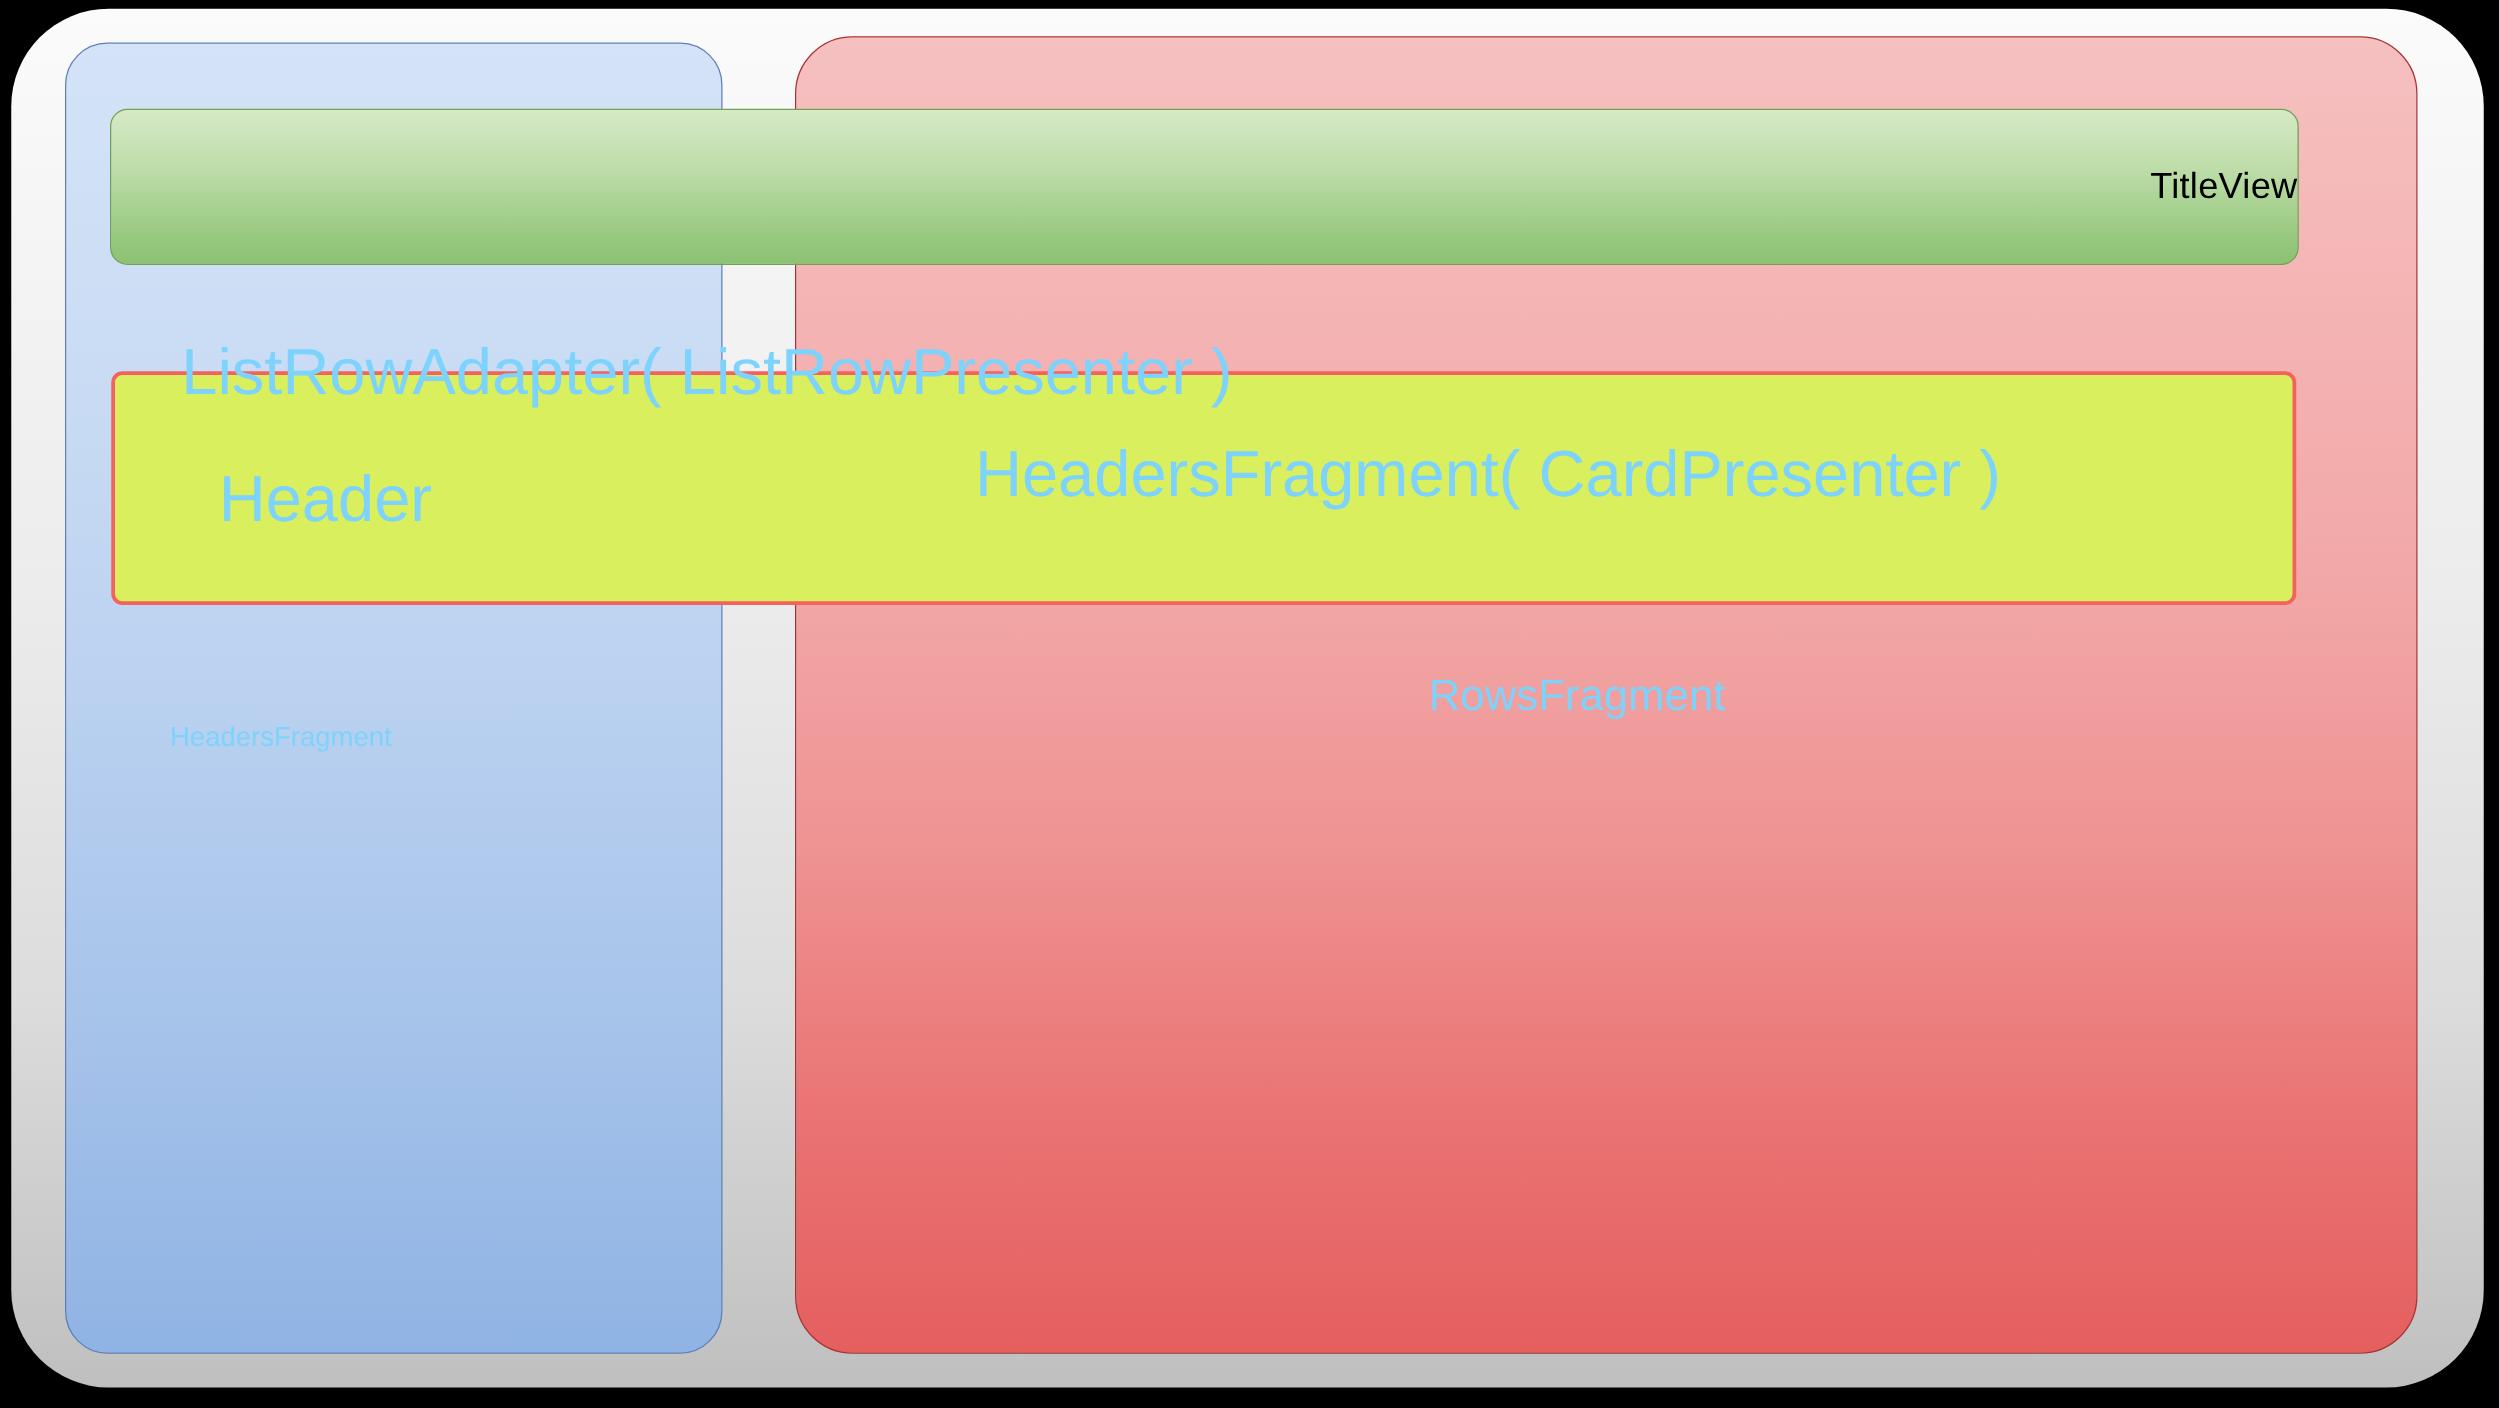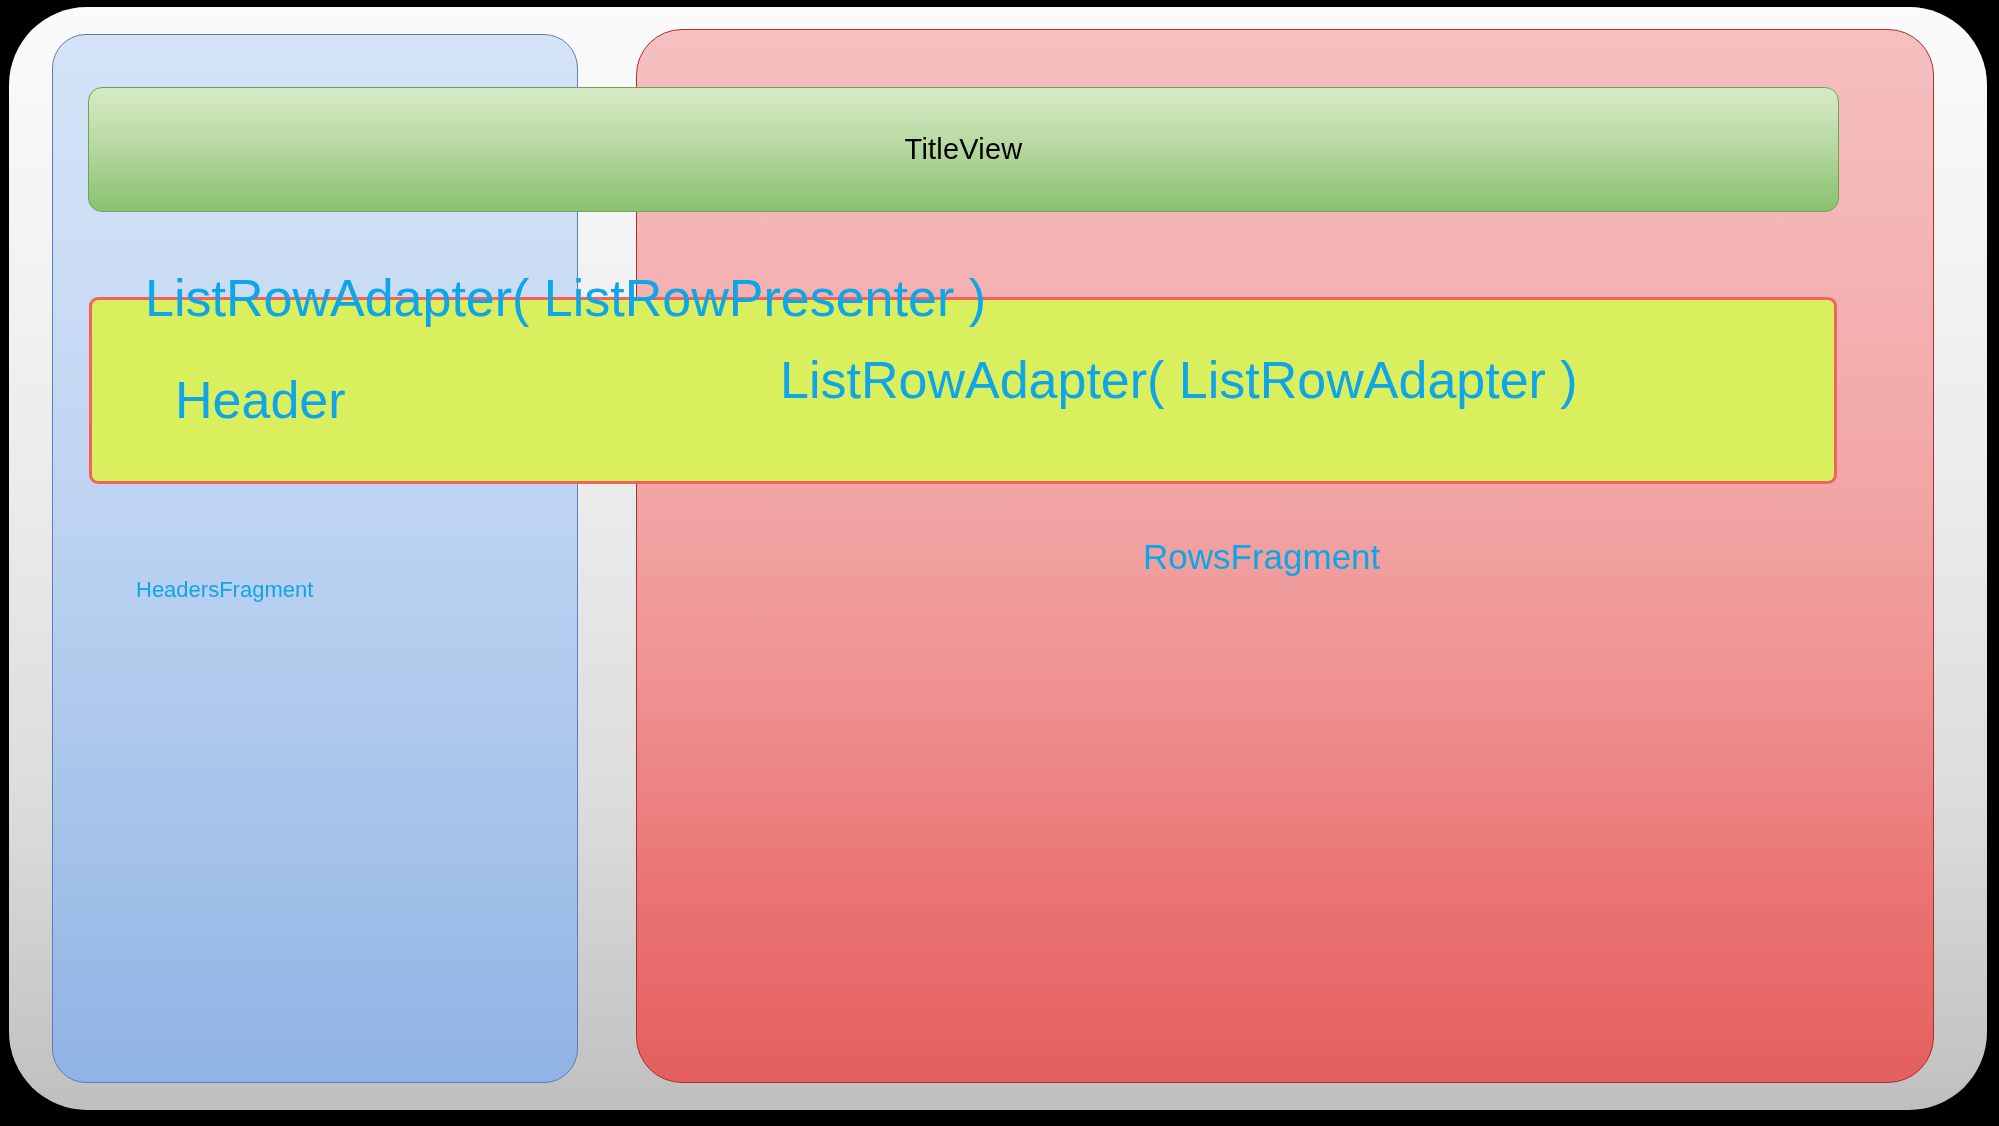--- a/index.html
+++ b/index.html
@@ -88,21 +88,21 @@
     box-sizing: border-box;
     background: linear-gradient(180deg,
                 #d5e9c6 0%,
                 #cbe4b9 18%,
                 #bcdca7 40%,
                 #a9d292 62%,
                 #96c87e 84%,
                 #8cc274 100%);
     display: flex;
     align-items: center;
-    justify-content: center;
+    justify-content: flex-end;
   }
   .title-bar-label {
     font-size: 29px;
     color: #000000;
     letter-spacing: 0.2px;
   }
 
   
   .adapter-box {
     position: absolute;
@@ -112,21 +112,21 @@
     height: 187px;
     border: 3px solid #f4625f;
     border-radius: 9px;
     box-sizing: border-box;
     background: #d9ef5e;
   }
 
   
   .label {
     position: absolute;
-    color: #0ea5e9;
+    color: #7dd3fc;
     white-space: nowrap;
   }
 
   .lbl-listrow-presenter {
     left: 145px;
     top: 268px;
     font-size: 52px;
   }
 
   .lbl-header {
@@ -169,19 +169,19 @@
   <div class="title-bar">
     <span class="title-bar-label">TitleView</span>
   </div>
 
   <div class="adapter-box"></div>
 
   <span class="label lbl-listrow-presenter">ListRowAdapter( ListRowPresenter )</span>
 
   <span class="label lbl-header">Header</span>
 
-  <span class="label lbl-card-presenter">ListRowAdapter( ListRowAdapter )</span>
+  <span class="label lbl-card-presenter">HeadersFragment( CardPresenter )</span>
 
   <span class="label lbl-headers-fragment">HeadersFragment</span>
 
   <span class="label lbl-rows-fragment">RowsFragment</span>
 
 </div>
 
 </body></html>

